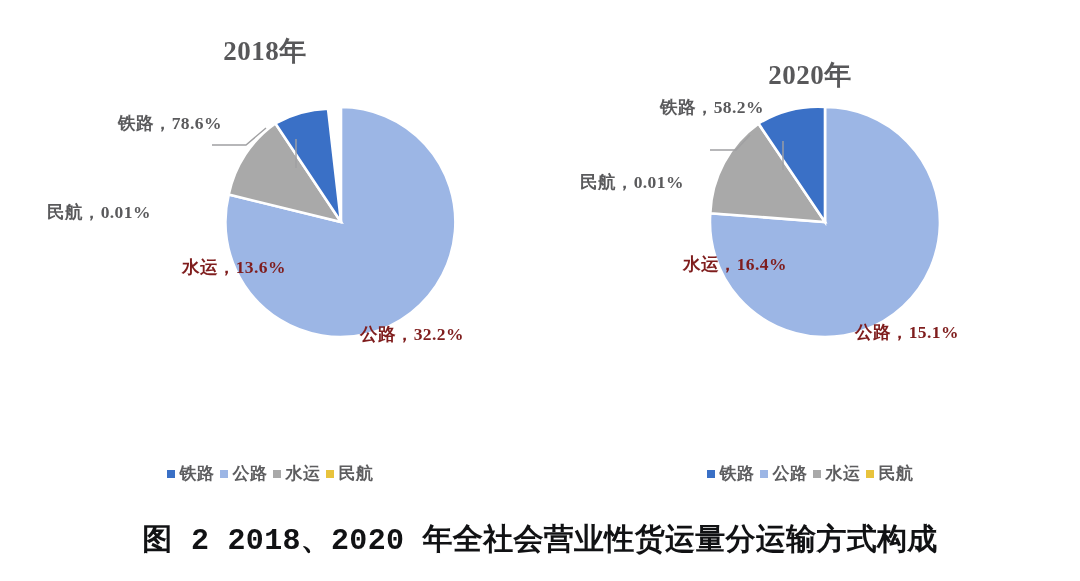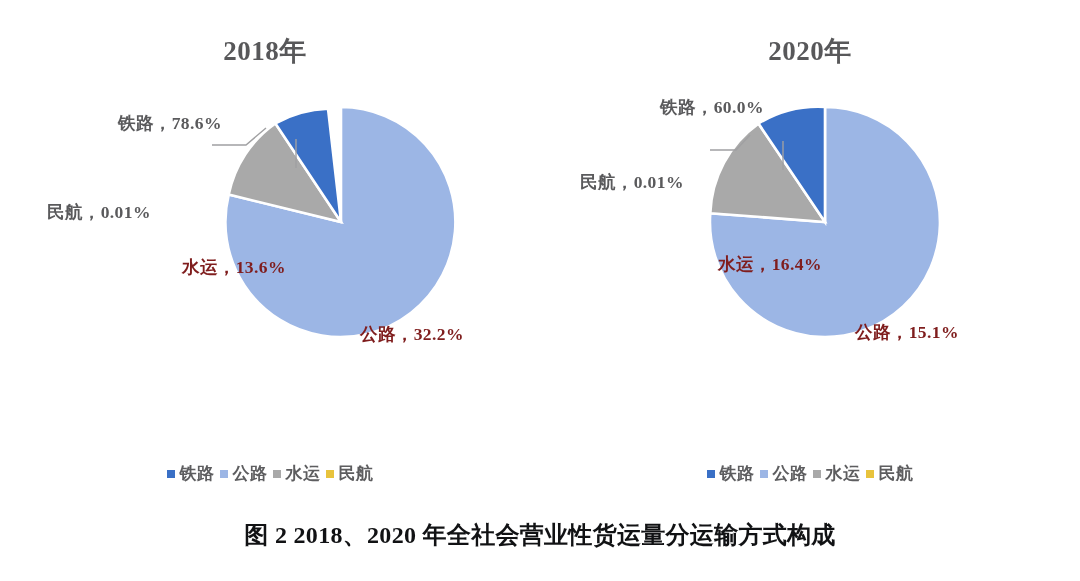--- a/index.html
+++ b/index.html
@@ -37,21 +37,21 @@
     top: 33px;
     left: 0;
     width: 100%;
     text-align: center;
     font-family: "Liberation Serif", "DejaVu Serif", serif;
     font-size: 27px;
     color: #58585a;
     letter-spacing: 0.5px;
   }
   .panel-left .chart-title  { transform: translateX(-5px); }
-  .panel-right .chart-title { transform: translateX(0px); }
+  .panel-right .chart-title { transform: translateX(0px); margin-top: 24px; }
 
   .pie-wrap {
     position: absolute;
     top: 150px;
     left: 0;
     width: 540px;
     height: 245px;
   }
   .pie-svg {
     position: absolute;
@@ -119,23 +119,23 @@
     z-index: 40;
   }
 
   
   .caption {
     position: absolute;
     top: 519px;
     left: 0;
     width: 1080px;
     text-align: center;
-    font-family: Liberation Serif, serif;
+    font-family: Liberation Mono, monospace;
     font-weight: 700;
-    font-size: 24px;
+    font-size: 30px;
     color: #111214;
     letter-spacing: 0.3px;
   }
 </style>
 </head>
 <body style="background: rgb(255, 255, 255);">
 
 <div class="figure">
 
   <div class="panel panel-left">
@@ -199,25 +199,25 @@
 
         <path d="M 285 157 L 218.4 58.6 A 115 115 0 0 1 218.5 58.55 Z" fill="#e8c33c" stroke="#e8c33c" stroke-width="1"></path>
 
         <path d="M 285 157 L 218.5 58.55 A 115 115 0 0 1 285 42 Z" fill="#3a70c6" stroke="#ffffff" stroke-width="2.6"></path>
 
         <polyline points="243,105 243,80 243,76" fill="none" stroke="#a0a0a2" stroke-width="1.4"></polyline>
         <polyline points="210,70 196,85 170,85" fill="none" stroke="#a0a0a2" stroke-width="1.4"></polyline>
       </svg>
     </div>
 
-    <div class="label" style="left:120px; top:95px;">铁路，60.0%</div>
+    <div class="label" style="left:120px; top:95px;">铁路，58.2%</div>
 
     <div class="label" style="left:40px; top:170px;">民航，0.01%</div>
 
-    <div class="label label-inside" style="left:143px; top:252px; z-index:5;margin-left:35px;">水运，16.4%</div>
+    <div class="label label-inside" style="left:143px; top:252px; z-index:5;">水运，16.4%</div>
 
     <div class="label label-inside" style="left:315px; top:320px;">公路，15.1%</div>
 
     <div class="legend">
       <div class="legend-item">
         <span class="legend-swatch" style="background: rgb(58, 112, 198);"></span>
         <span>铁路</span>
       </div>
       <div class="legend-item">
         <span class="legend-swatch" style="background: rgb(156, 182, 229);"></span>

